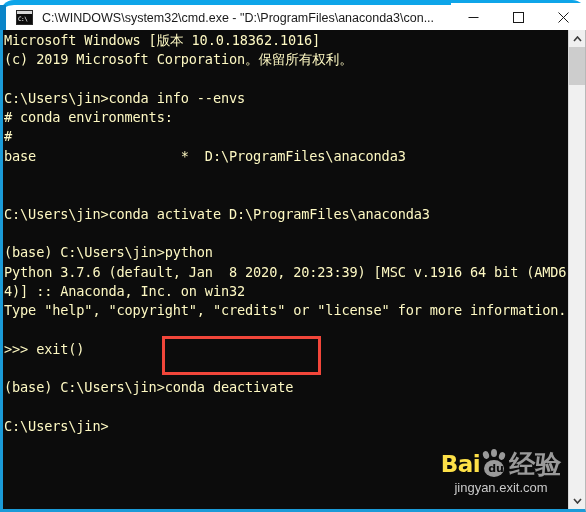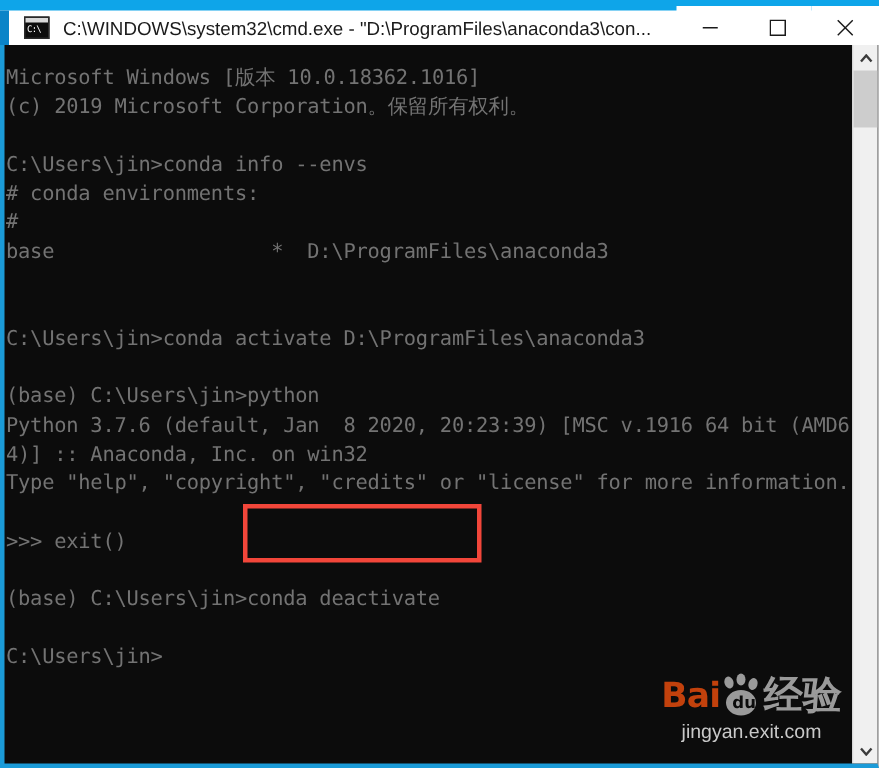--- a/index.html
+++ b/index.html
@@ -25,24 +25,25 @@
     display: flex;
     flex-direction: column;
   }
 
   
   .titlebar {
     position: relative;
     height: 30px;
     min-height: 30px;
     background: #ffffff;
-    border-top: 7px solid #0ea5e9;
-    display: flex;
-    align-items: center;
-    box-sizing: border-box;
+    border-top: 5px solid #0ea5e9;
+    display: flex;
+    align-items: center;
+    box-sizing: border-box;
+    border-radius: 14px;
   }
   .title-left-accent {
     position: absolute;
     left: 0; top: 0;
     width: 6px;
     height: 30px;
     background: #0a84c8;
   }
   .app-icon {
     width: 17px;
@@ -107,22 +108,22 @@
     border-bottom: 3px solid #1b9bd8;
     overflow: hidden;
   }
   .console-text {
     position: relative;
     flex: 1 1 auto;
     overflow: hidden;
     font-family: "DejaVu Sans Mono", monospace;
     font-size: 13.6px;
     line-height: 19.3px;
-    color: #737373;
-    padding: 13px 0 0 1px;
+    color: #fef9c3;
+    padding: 1px 0 0 1px;
     white-space: pre;
     letter-spacing: -0.15px;
   }
   .line {
     height: 19.3px;
     white-space: pre;
   }
 
   
   .redbox {
@@ -149,21 +150,21 @@
   .wm-logo {
     display: flex;
     align-items: center;
     justify-content: center;
     height: 28px;
   }
   .wm-bai {
     font-family: "DejaVu Sans", sans-serif;
     font-size: 23px;
     font-weight: bold;
-    color: #c2410c;
+    color: #fde047;
     letter-spacing: -0.5px;
     line-height: 1;
   }
   .wm-paw {
     position: relative;
     width: 27px;
     height: 26px;
     margin: 0 1px 0 0;
   }
   .wm-paw .pad {

